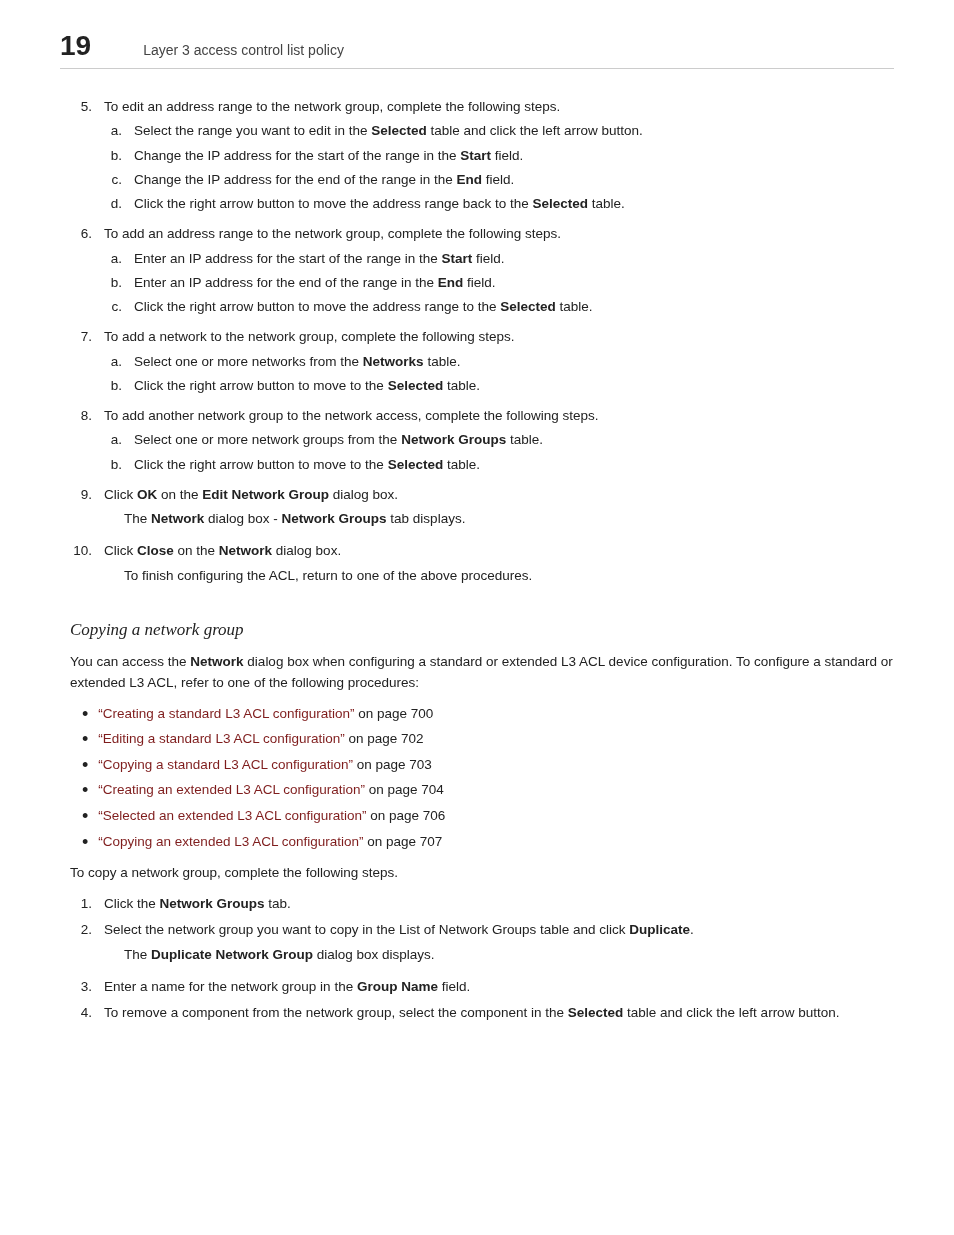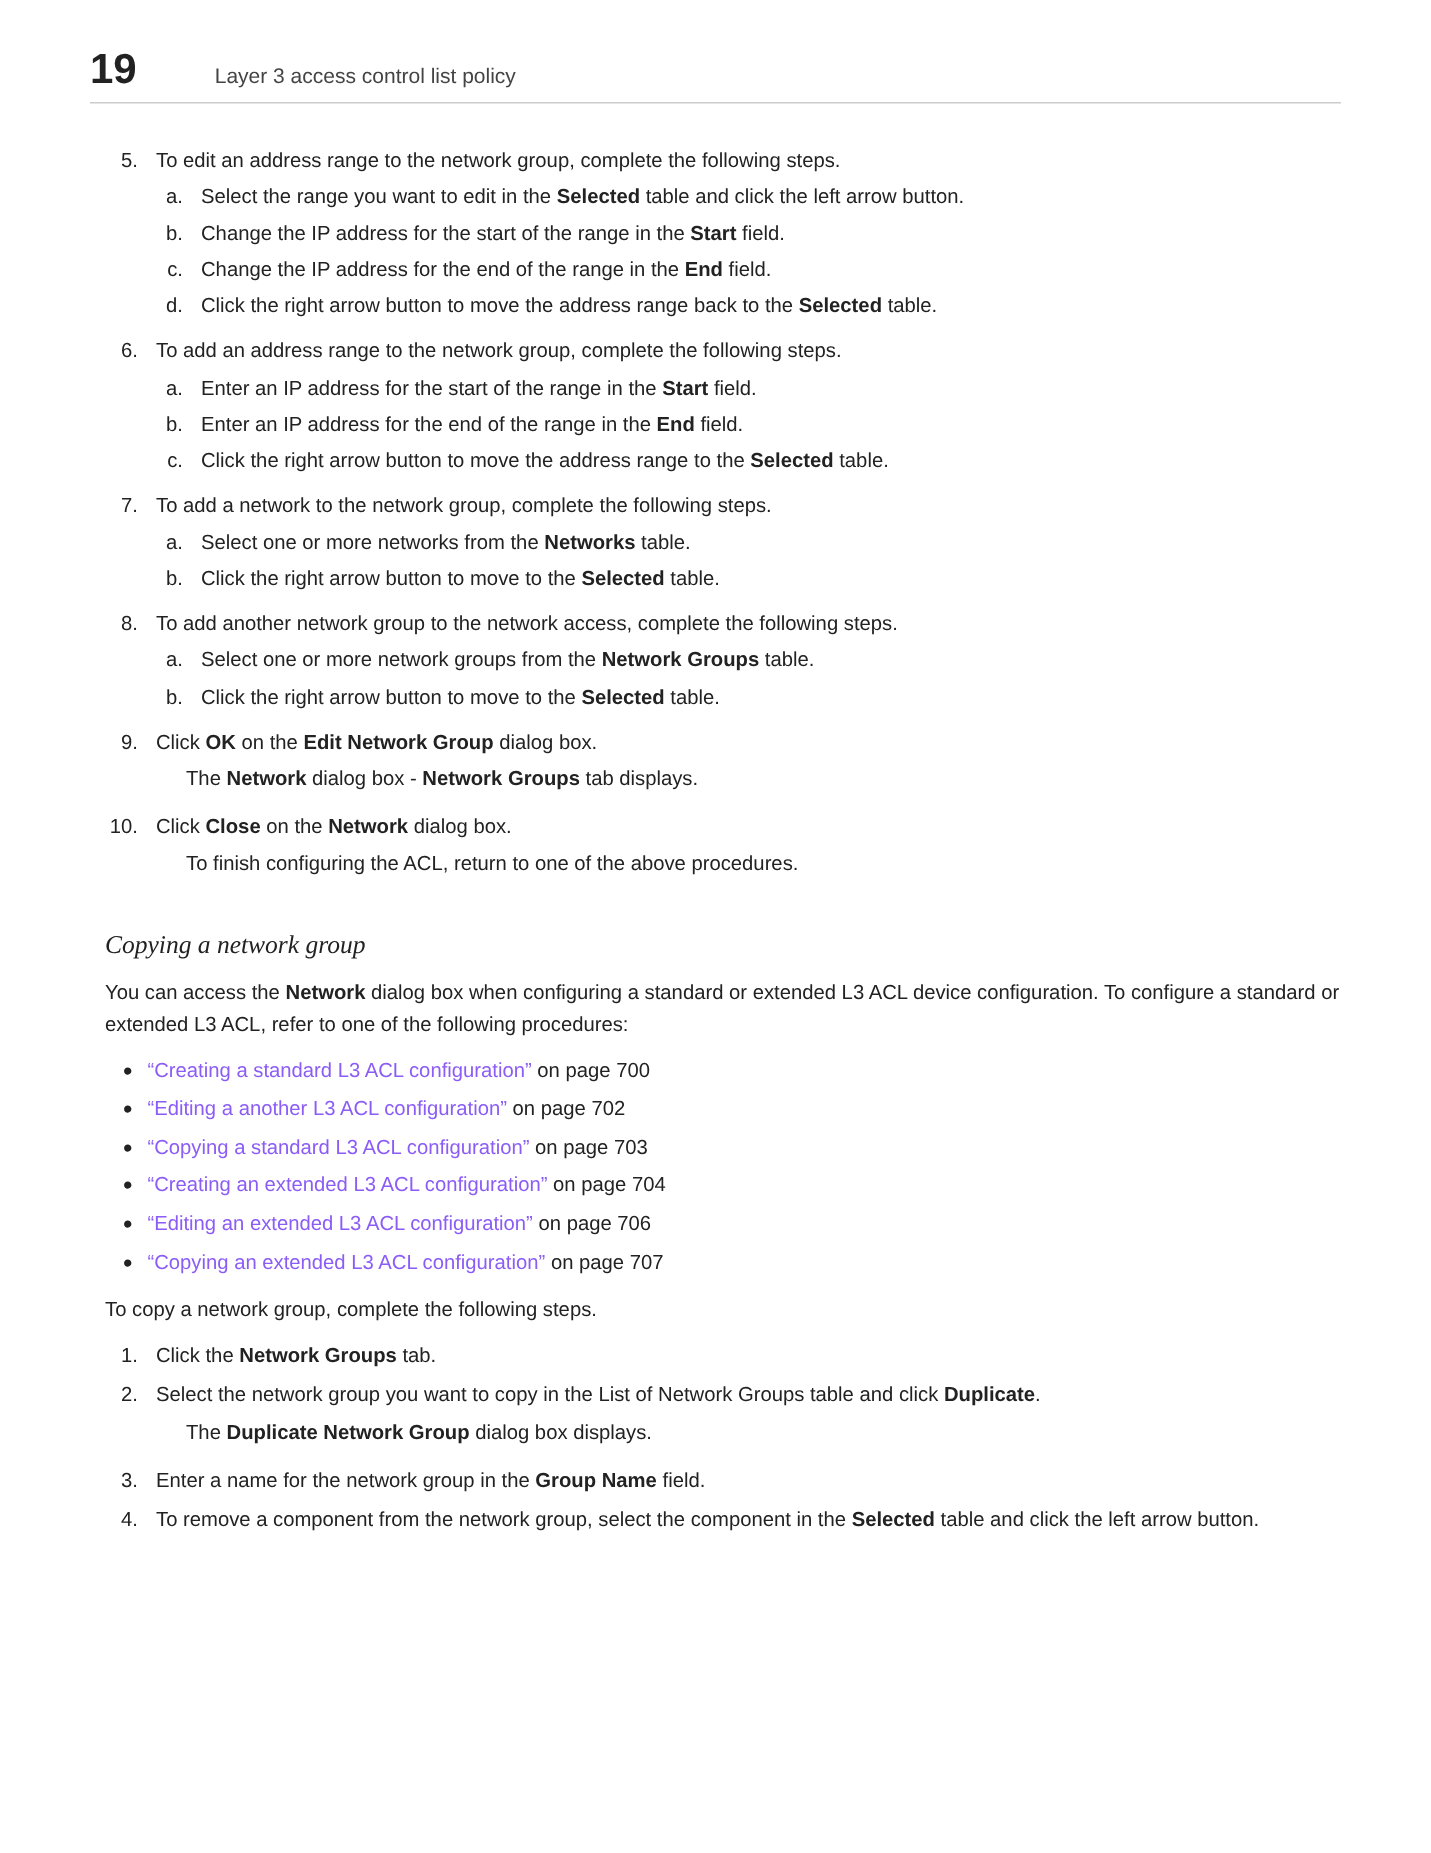--- a/index.html
+++ b/index.html
@@ -105,21 +105,21 @@
       gap: 10px;
       margin-bottom: 4px;
       line-height: 1.5;
     }
     .bullet-dot {
       font-size: 18px;
       line-height: 1.2;
       color: #222;
     }
     .link-text {
-      color: #8b5cf6;
+      color: #7f1d1d;
       text-decoration: none;
       margin-top: 44px;
     }
   </style>
 </head>
 <body>
 
 <div class="page">
 
   <div class="page-header">
@@ -226,33 +226,33 @@
 
     <p class="body-para" id="section-intro">You can access the <b>Network</b> dialog box when configuring a standard or extended L3 ACL device configuration. To configure a standard or extended L3 ACL, refer to one of the following procedures:</p>
 
     <ul class="bullet-list" id="bullet-list">
         <li class="bullet-item">
           <span class="bullet-dot">•</span>
           <span><a class="link-text" href="#">“Creating a standard L3 ACL configuration”</a> on page 700</span>
         </li>
         <li class="bullet-item">
           <span class="bullet-dot">•</span>
-          <span><a class="link-text" href="#">“Editing a another L3 ACL configuration”</a> on page 702</span>
+          <span><a class="link-text" href="#">“Editing a standard L3 ACL configuration”</a> on page 702</span>
         </li>
         <li class="bullet-item">
           <span class="bullet-dot">•</span>
           <span><a class="link-text" href="#">“Copying a standard L3 ACL configuration”</a> on page 703</span>
         </li>
         <li class="bullet-item">
           <span class="bullet-dot">•</span>
           <span><a class="link-text" href="#">“Creating an extended L3 ACL configuration”</a> on page 704</span>
         </li>
         <li class="bullet-item">
           <span class="bullet-dot">•</span>
-          <span><a class="link-text" href="#">“Editing an extended L3 ACL configuration”</a> on page 706</span>
+          <span><a class="link-text" href="#">“Selected an extended L3 ACL configuration”</a> on page 706</span>
         </li>
         <li class="bullet-item">
           <span class="bullet-dot">•</span>
           <span><a class="link-text" href="#">“Copying an extended L3 ACL configuration”</a> on page 707</span>
         </li>
       </ul>
 
     <p class="body-para">To copy a network group, complete the following steps.</p>
 
     <ul class="step-list" id="copy-steps-list">

